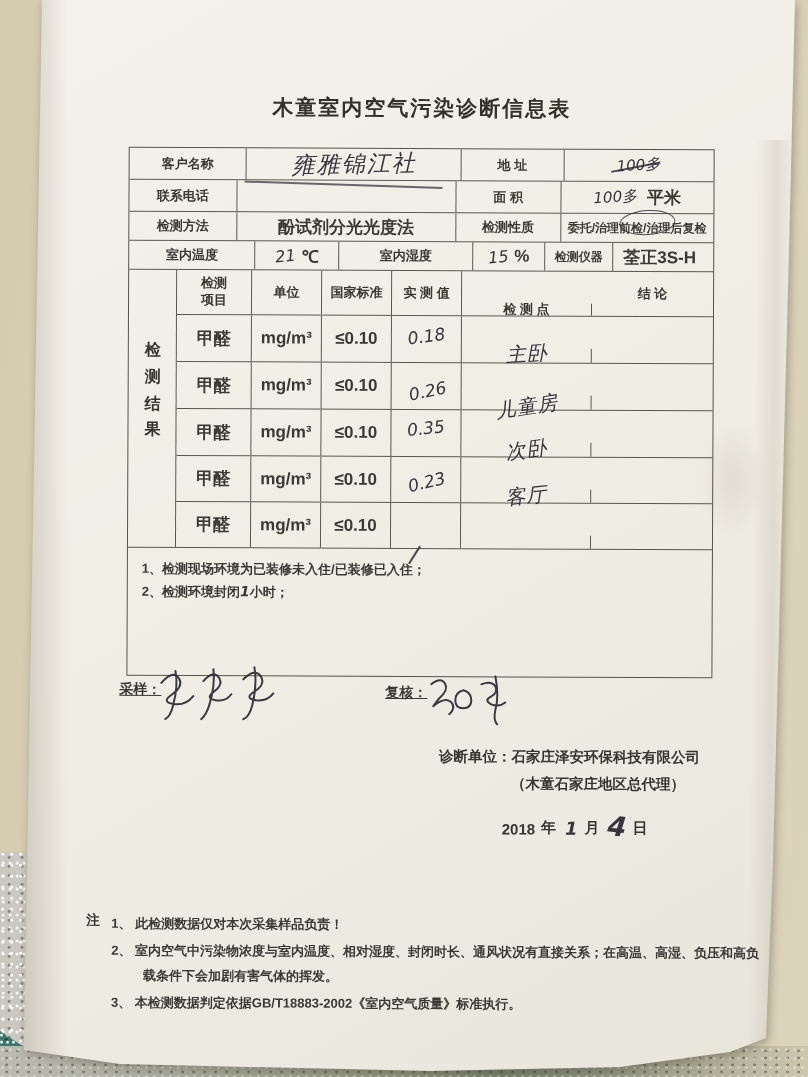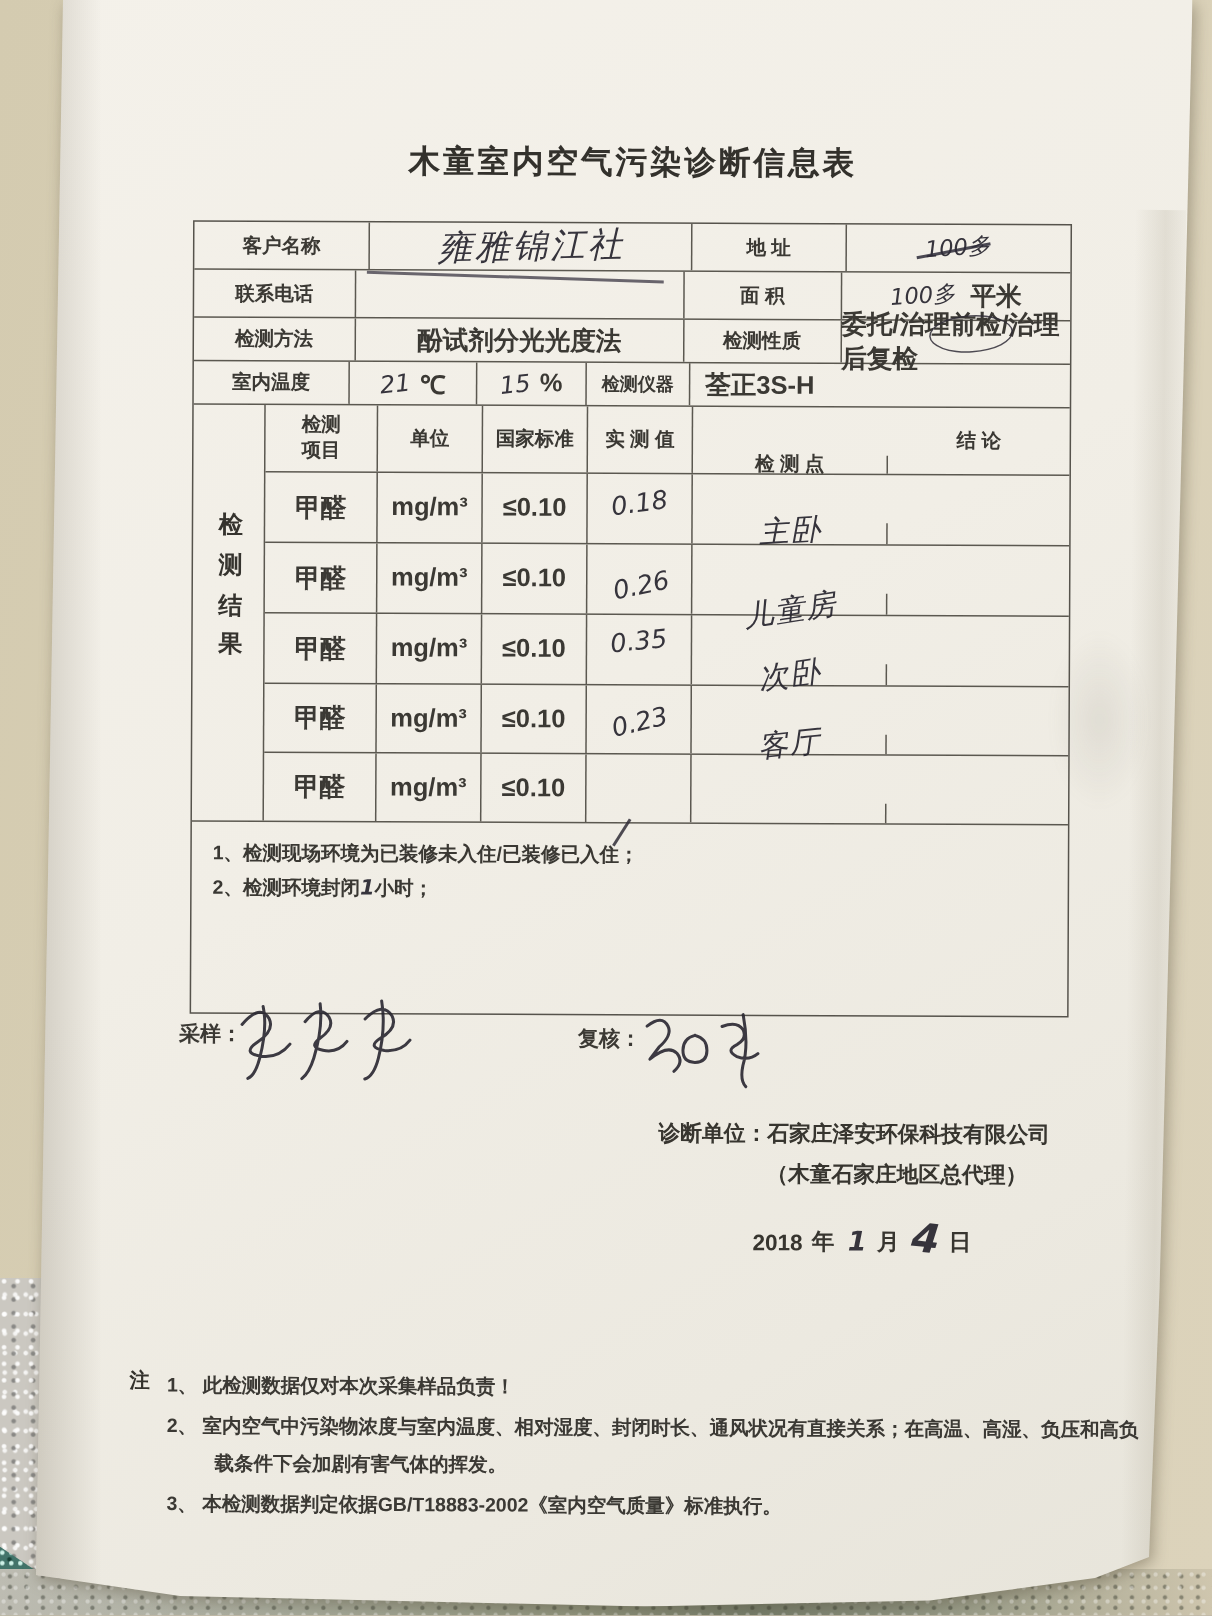--- a/index.html
+++ b/index.html
@@ -67,21 +67,21 @@
     font-size:18px;font-weight:700;letter-spacing:5px;color:#35332e;}
   .rem-body{flex:1;padding:9px 8px 0 14px;font-size:13px;font-weight:600;line-height:23px;box-sizing:border-box;position:relative;}
   
   .circle-mark{position:absolute;left:618px;top:209px;width:54px;height:23px;border:1.6px solid rgba(48,45,55,.85);
     border-radius:50%;transform:rotate(-4deg);}
   .slash-mark{position:absolute;left:404px;top:554px;width:21px;height:1.8px;background:rgba(48,45,55,.85);transform:rotate(-58deg);}
   .name-underline{position:absolute;left:243px;top:184px;width:198px;height:1.6px;background:rgba(45,42,55,.7);transform:rotate(1.6deg);}
   .strike{position:relative;}
   .strike:after{content:"";position:absolute;left:-6px;top:50%;width:115%;height:1.8px;background:rgba(45,42,55,.85);transform:rotate(-7deg);}
   
-  .sig-label{position:absolute;font-size:14px;font-weight:700;color:#3b3934;}
+  .sig-label{position:absolute;font-size:14px;font-weight:700;color:#3b3934;text-decoration:underline;}
   .sig{position:absolute;}
   .sig path{stroke:rgba(40,38,48,.9);stroke-width:2;fill:none;stroke-linecap:round;stroke-linejoin:round;}
   
   .issuer{position:absolute;left:440px;top:743px;width:290px;font-size:14.5px;font-weight:700;line-height:27px;color:#37352f;}
   .issuer .sub{padding-left:72px;}
   .dateline{position:absolute;left:503px;top:810px;font-size:15px;font-weight:600;color:#37352f;display:flex;align-items:flex-end;}
   .dateline .hw{font-size:18px;margin:0 7px -1px 9px;}
   .dateline .big{font-size:27px;margin:0 6px -4px 8px;transform:rotate(6deg);}
   .dateline .sep{margin-left:6px;}
   
@@ -144,29 +144,30 @@
         <div class="c" style="width:153px">
           <span class="hw hw-sm" style="margin-right:10px">100多</span>
           <span class="pv">平米</span>
         </div>
       </div>
 
       <div class="trow" style="height:29px">
         <div class="c lab" style="width:108px">检测方法</div>
         <div class="c pv" style="width:220px">酚试剂分光光度法</div>
         <div class="c lab" style="width:105px">检测性质</div>
-        <div class="c pv" style="width:153px;font-size:17px">委托/治理前检/治理后复检</div>
+        <div class="c pv" style="width:153px;font-size:12px">委托/治理前检/治理后复检</div>
       </div>
 
       <div class="trow" style="height:29px">
-        <div class="c lab" style="width:104px">室内温度</div>
+        <div class="c lab" style="width:128px">室内温度</div>
         <div class="c" style="width:85px">
           <span class="hw hw-num">21</span>
           <span class="pv">℃</span>
         </div>
+        <div class="c lab" style="width:135px">室内湿度</div>
         <div class="c" style="width:73px">
           <span class="hw hw-num">15</span>
           <span class="pv">%</span>
         </div>
         <div class="c lab" style="width:69px;font-size:12px">检测仪器</div>
         <div class="c pv left-al" style="width:101px">荃正3S-H</div>
       </div>
 
       <div class="results">
         <div class="vcell">

